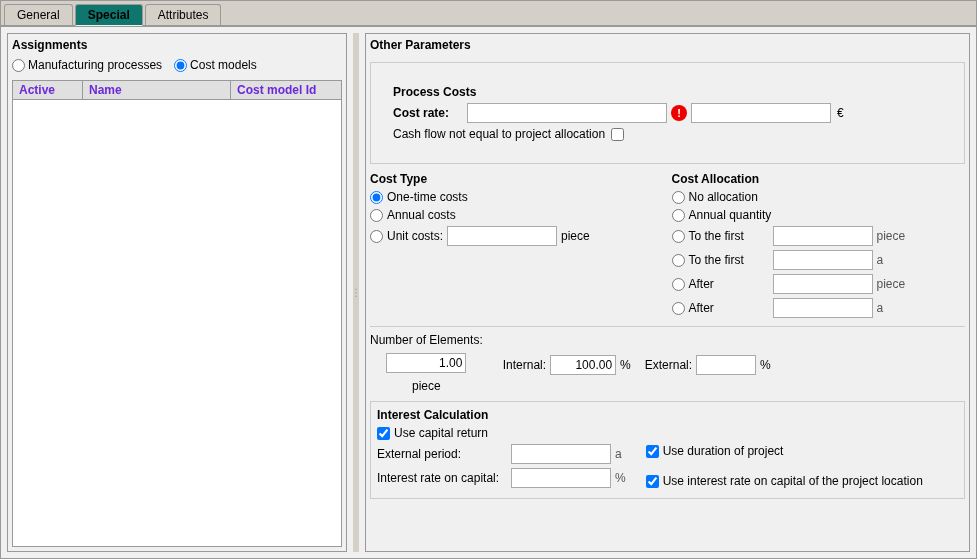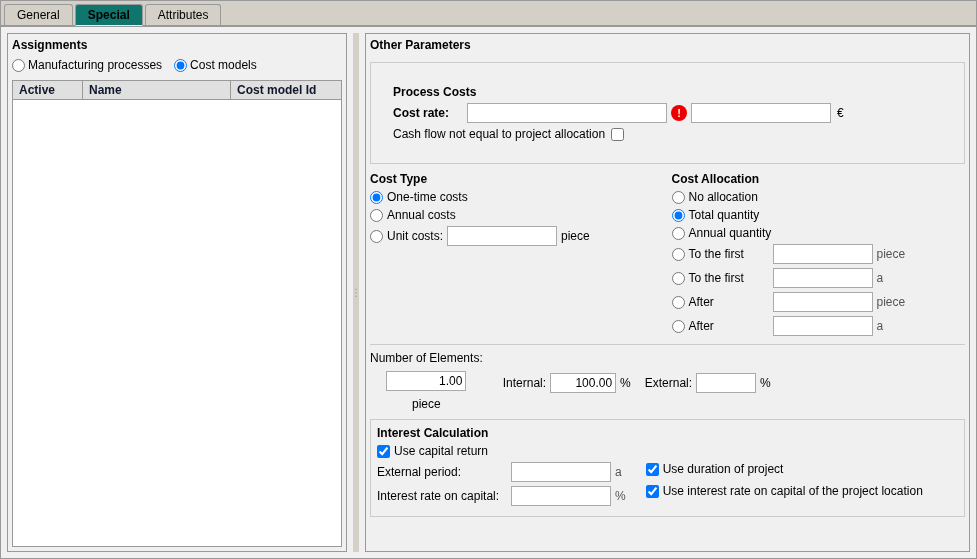--- a/index.html
+++ b/index.html
@@ -86,21 +86,21 @@
     }
     .table-header {
       display: flex;
       background: #e0e0e0;
       border-bottom: 1px solid #999;
     }
     .table-header-cell {
       padding: 2px 6px;
       border-right: 1px solid #999;
       font-weight: bold;
-      color: #0f172a;
+      color: #6d28d9;
     }
     .col-active { width: 70px; }
     .col-name { flex: 1; }
     .col-costmodel { width: 110px; border-right: none; }
 
     
     .right-panel {
       flex: 1;
       border: 1px solid #999;
       background: #f0f0f0;
@@ -232,21 +232,21 @@
       align-items: center;
       gap: 4px;
       margin-bottom: 4px;
     }
 
     .interest-fields {
       display: flex;
       gap: 20px;
     }
     .interest-left { }
-    .interest-right { display: flex; flex-direction: column; gap: 4px; }
+    .interest-right { display: flex; flex-direction: column; gap: 12px; }
 
     .field-row {
       display: flex;
       align-items: center;
       gap: 4px;
       margin-bottom: 4px;
     }
     .field-label { width: 130px; }
     .field-input { width: 100px; }
     .field-unit { color: #555; }
@@ -344,24 +344,20 @@
             <span>piece</span>
           </div>
         </div>
 
         <div class="col-right">
           <div class="section-label">Cost Allocation</div>
 
           <div class="radio-row">
             <input type="radio" name="cost_alloc" style="">
             <span>No allocation</span>
-          </div>
-          <div class="radio-row">
-            <input type="radio" name="cost_alloc" checked="" style="">
-            <span>Total quantity</span>
           </div>
           <div class="radio-row">
             <input type="radio" name="cost_alloc" style="">
             <span>Annual quantity</span>
           </div>
           <div class="alloc-row">
             <input type="radio" name="cost_alloc" style="">
             <span class="alloc-label">To the first</span>
             <input type="text" class="input-field alloc-input" value="" style="">
             <span class="alloc-unit">piece</span>

